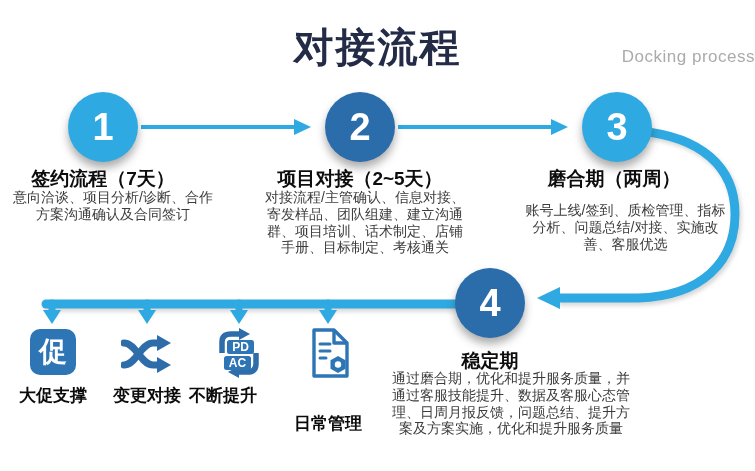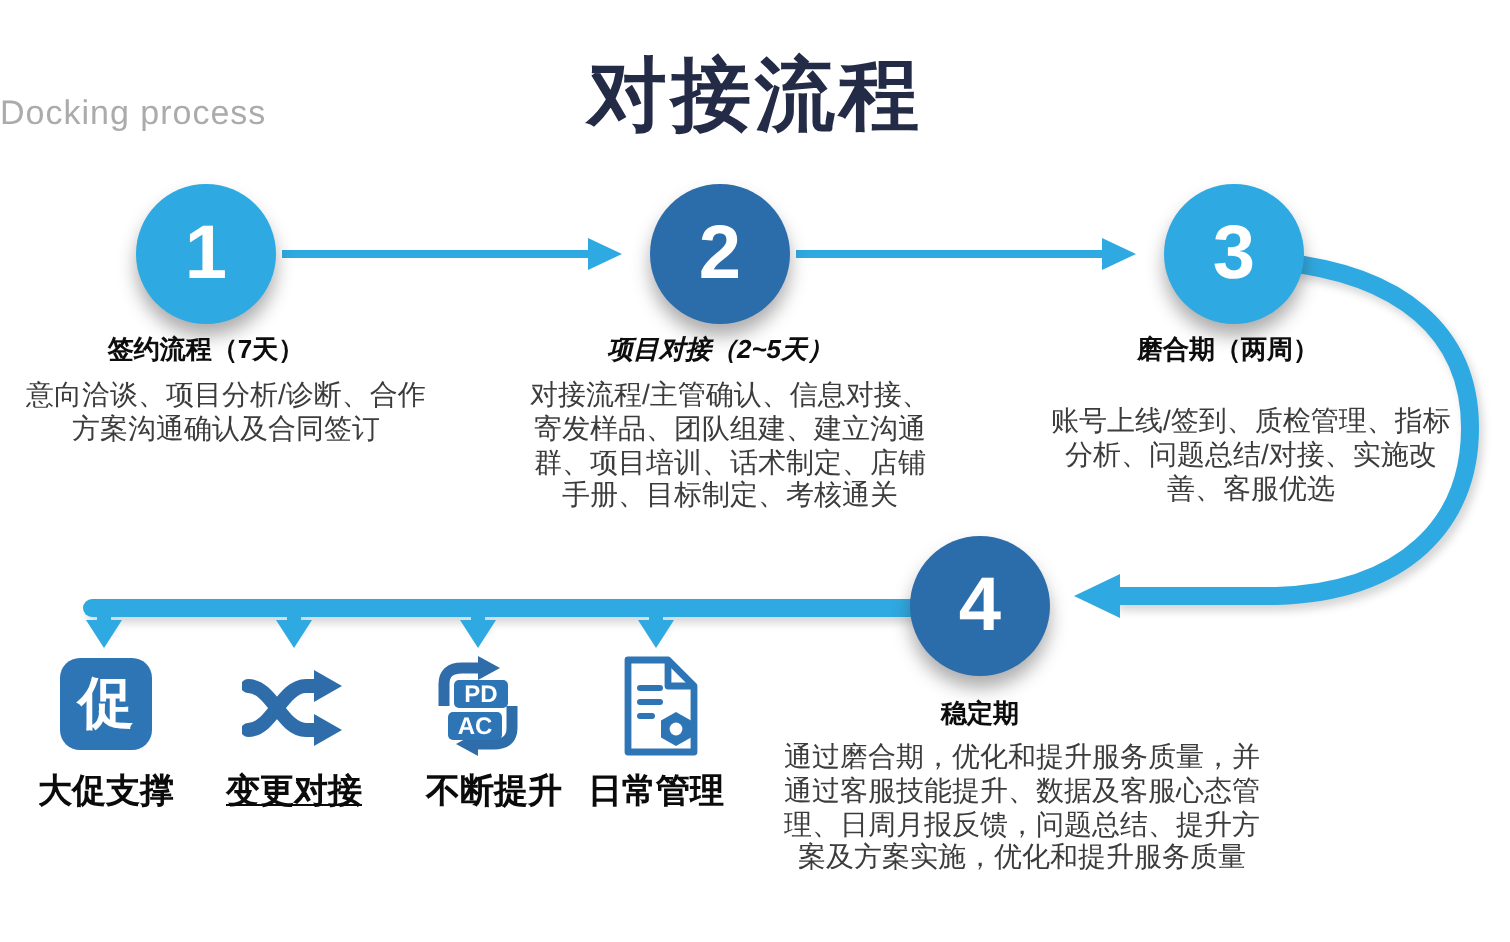--- a/index.html
+++ b/index.html
@@ -5,32 +5,32 @@
   html,body{margin:0;padding:0;}
   body{
     width:755px;height:471px;position:relative;overflow:hidden;
     background:#ffffff;
     font-family:"Liberation Sans","DejaVu Sans",sans-serif;
   }
   .abs{position:absolute;}
   
   .title{top:20px;left:0;right:0;text-align:center;font-size:40px;font-weight:bold;
          color:#242B47;letter-spacing:2px;}
-  .subtitle{top:47px;left:0;right:0;text-align:left;font-size:17px;color:#ABABAB;letter-spacing:.5px;}
+  .subtitle{top:47px;left:0;right:0;text-align:right;font-size:17px;color:#ABABAB;letter-spacing:.5px;}
   
   .connectors{left:0;top:0;}
   .thickline{filter:drop-shadow(2px 3px 2px rgba(0,0,0,0.16));}
   
   .circle{width:70px;height:70px;border-radius:50%;display:flex;align-items:center;justify-content:center;
           color:#fff;font-weight:bold;font-size:38px;
           box-shadow:0 6px 9px rgba(50,50,50,.40);}
   .c-light{background:#2FA9E1;}
   .c-dark{background:#2B6CAB;}
   
-  .step-heading{font-weight:bold;font-size:13px;color:#0d0d0d;text-align:center;white-space:nowrap;}
+  .step-heading{font-weight:bold;font-size:19px;color:#0d0d0d;text-align:center;white-space:nowrap;}
   .step-body{font-size:14px;color:#3c3c3c;line-height:1.2;text-align:center;}
   
   .promo-box{width:46px;height:46px;background:#2E75B6;border-radius:10px;color:#fff;
              font-size:28px;font-weight:bold;display:flex;align-items:center;justify-content:center;}
   .support-label{top:384px;width:110px;text-align:center;font-weight:bold;font-size:17px;color:#0b0b0b;white-space:nowrap;}
 </style>
 </head>
 <body>
 
 <svg class="abs connectors" width="755" height="471" viewBox="0 0 755 471">
@@ -71,21 +71,21 @@
 <div class="abs circle c-light" style="left:582px;top:92px;">
   <span>3</span>
 </div>
 <div class="abs circle c-dark" style="left:455px;top:268px;">
   <span>4</span>
 </div>
 
 <div class="abs step-heading" style="left:5px;top:166px;width:196px;">签约流程（7天）</div>
 <div class="abs step-body" style="left:7px;top:189px;width:212px;">意向洽谈、项目分析/诊断、合作方案沟通确认及合同签订</div>
 
-<div class="abs step-heading" style="left:262px;top:166px;width:196px;font-style:italic;">项目对接（2~5天）</div>
+<div class="abs step-heading" style="left:262px;top:166px;width:196px;">项目对接（2~5天）</div>
 <div class="abs step-body" style="left:264px;top:189px;width:202px;">对接流程/主管确认、信息对接、寄发样品、团队组建、建立沟通群、项目培训、话术制定、店铺手册、目标制定、考核通关</div>
 
 <div class="abs step-heading" style="left:516px;top:166px;width:196px;">磨合期（两周）</div>
 <div class="abs step-body" style="left:523px;top:202px;width:205px;">账号上线/签到、质检管理、指标分析、问题总结/对接、实施改善、客服优选</div>
 
 <div class="abs step-heading" style="left:390px;top:348px;width:200px;">稳定期</div>
 <div class="abs step-body" style="left:388px;top:370px;width:246px;">通过磨合期，优化和提升服务质量，并通过客服技能提升、数据及客服心态管理、日周月报反馈，问题总结、提升方案及方案实施，优化和提升服务质量</div>
 
 <div class="abs promo-box" style="left:30px;top:329px;">
   <span>促</span>
@@ -121,15 +121,15 @@
   <g stroke="#2E75B6" stroke-width="3" stroke-linecap="round">
     <path d="M12 17 H22"></path>
     <path d="M12 24 H22"></path>
     <path d="M12 31 H18"></path>
   </g>
   <polygon points="30,29 37.5,33.3 37.5,41.7 30,46 22.5,41.7 22.5,33.3" fill="#2E75B6"></polygon>
   <circle cx="30" cy="37.5" r="3.2" fill="#ffffff"></circle>
 </svg>
 
 <div class="abs support-label" style="left:-2px;">大促支撑</div>
-<div class="abs support-label" style="left:92px;text-decoration:underline;">变更对接</div>
-<div class="abs support-label" style="left:192px;">不断提升</div>
-<div class="abs support-label" style="left:273px;">日常管理</div>
+<div class="abs support-label" style="left:92px;">变更对接</div>
+<div class="abs support-label" style="left:168px;">不断提升</div>
+<div class="abs support-label" style="left:273px;margin-top:28px;">日常管理</div>
 
 </body></html>

